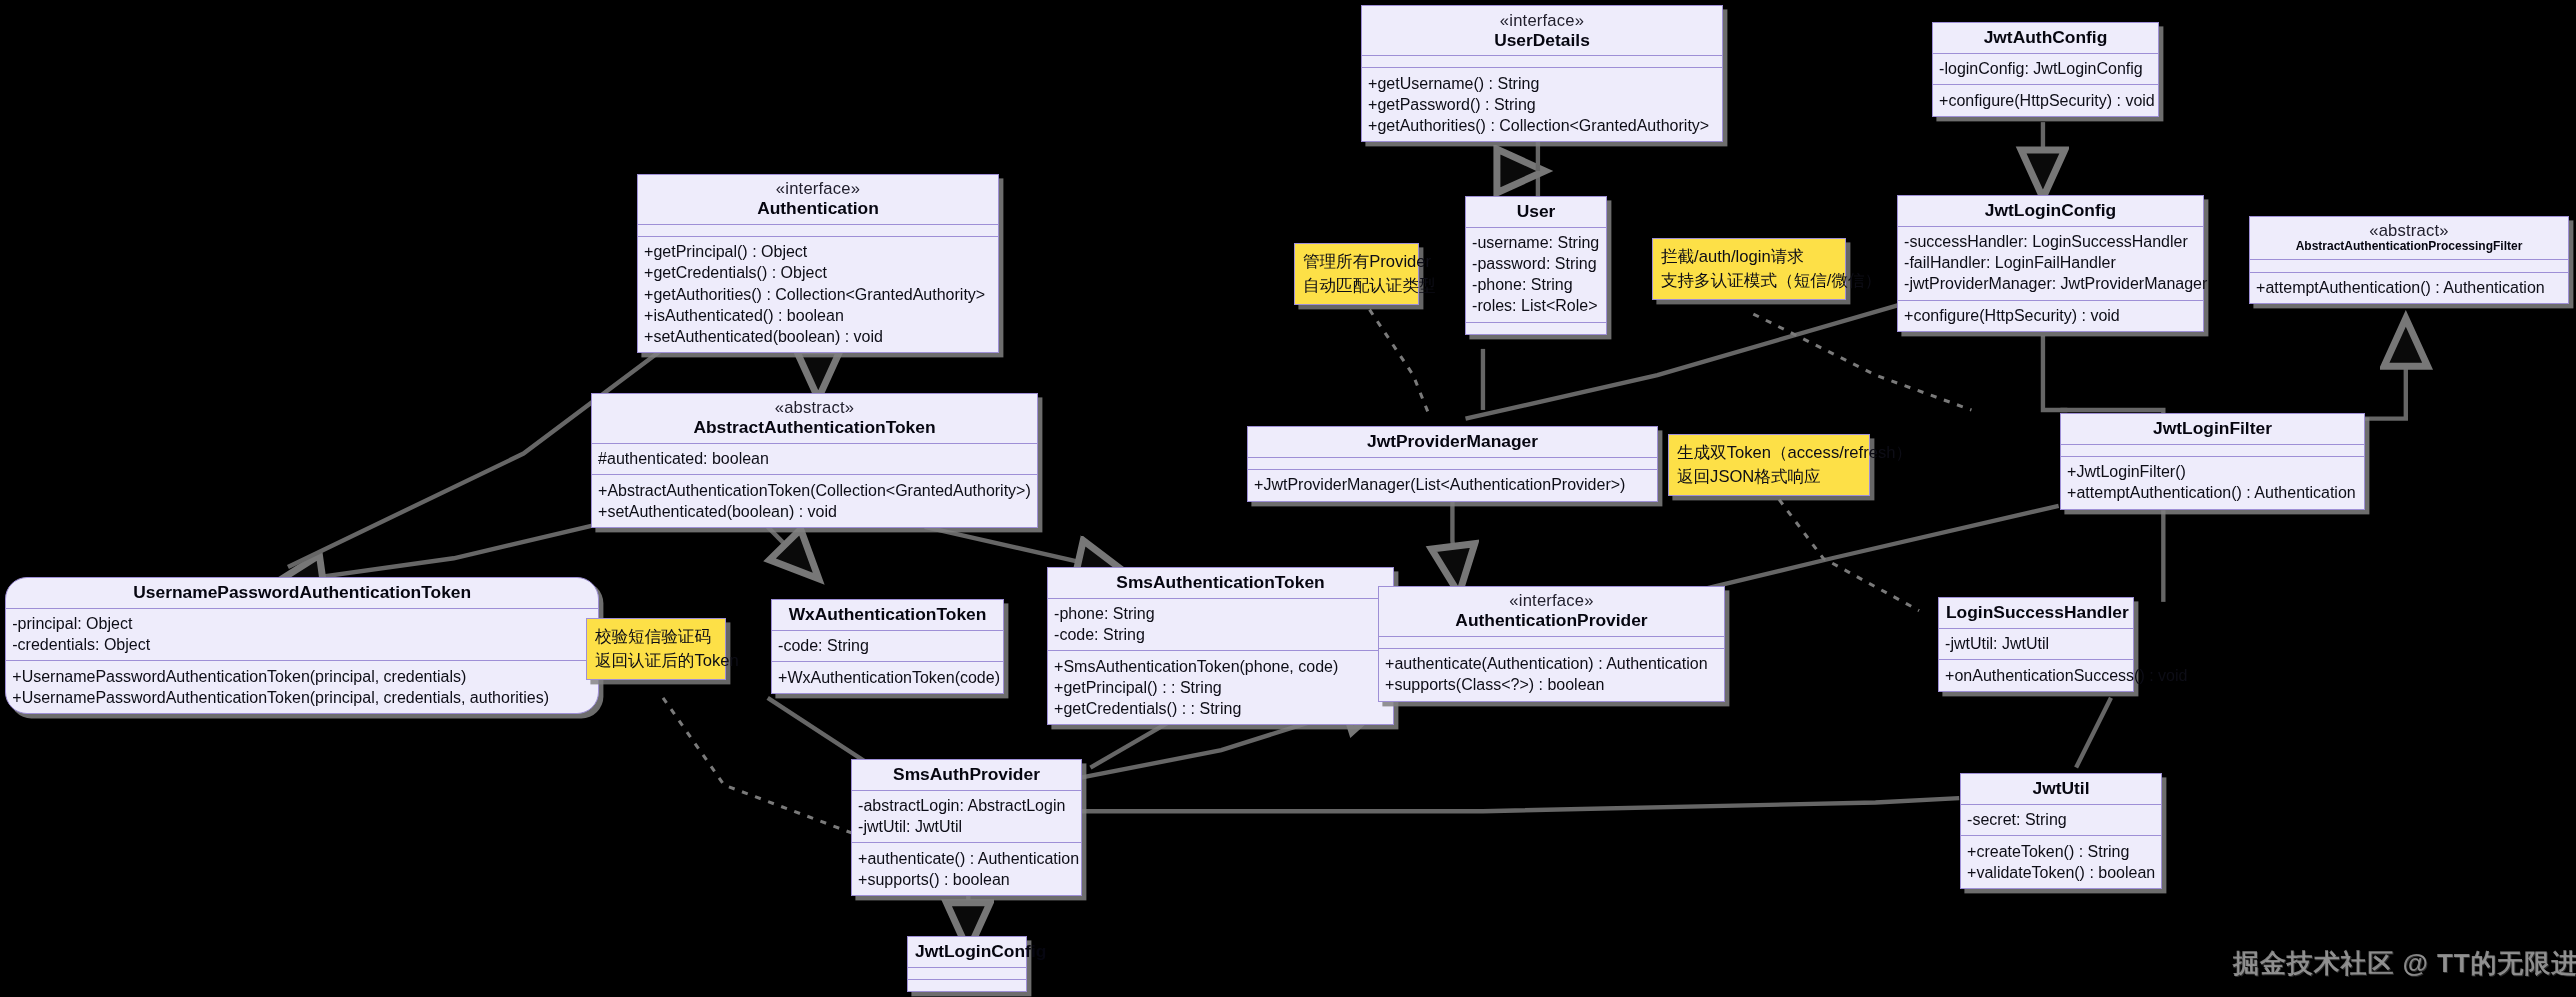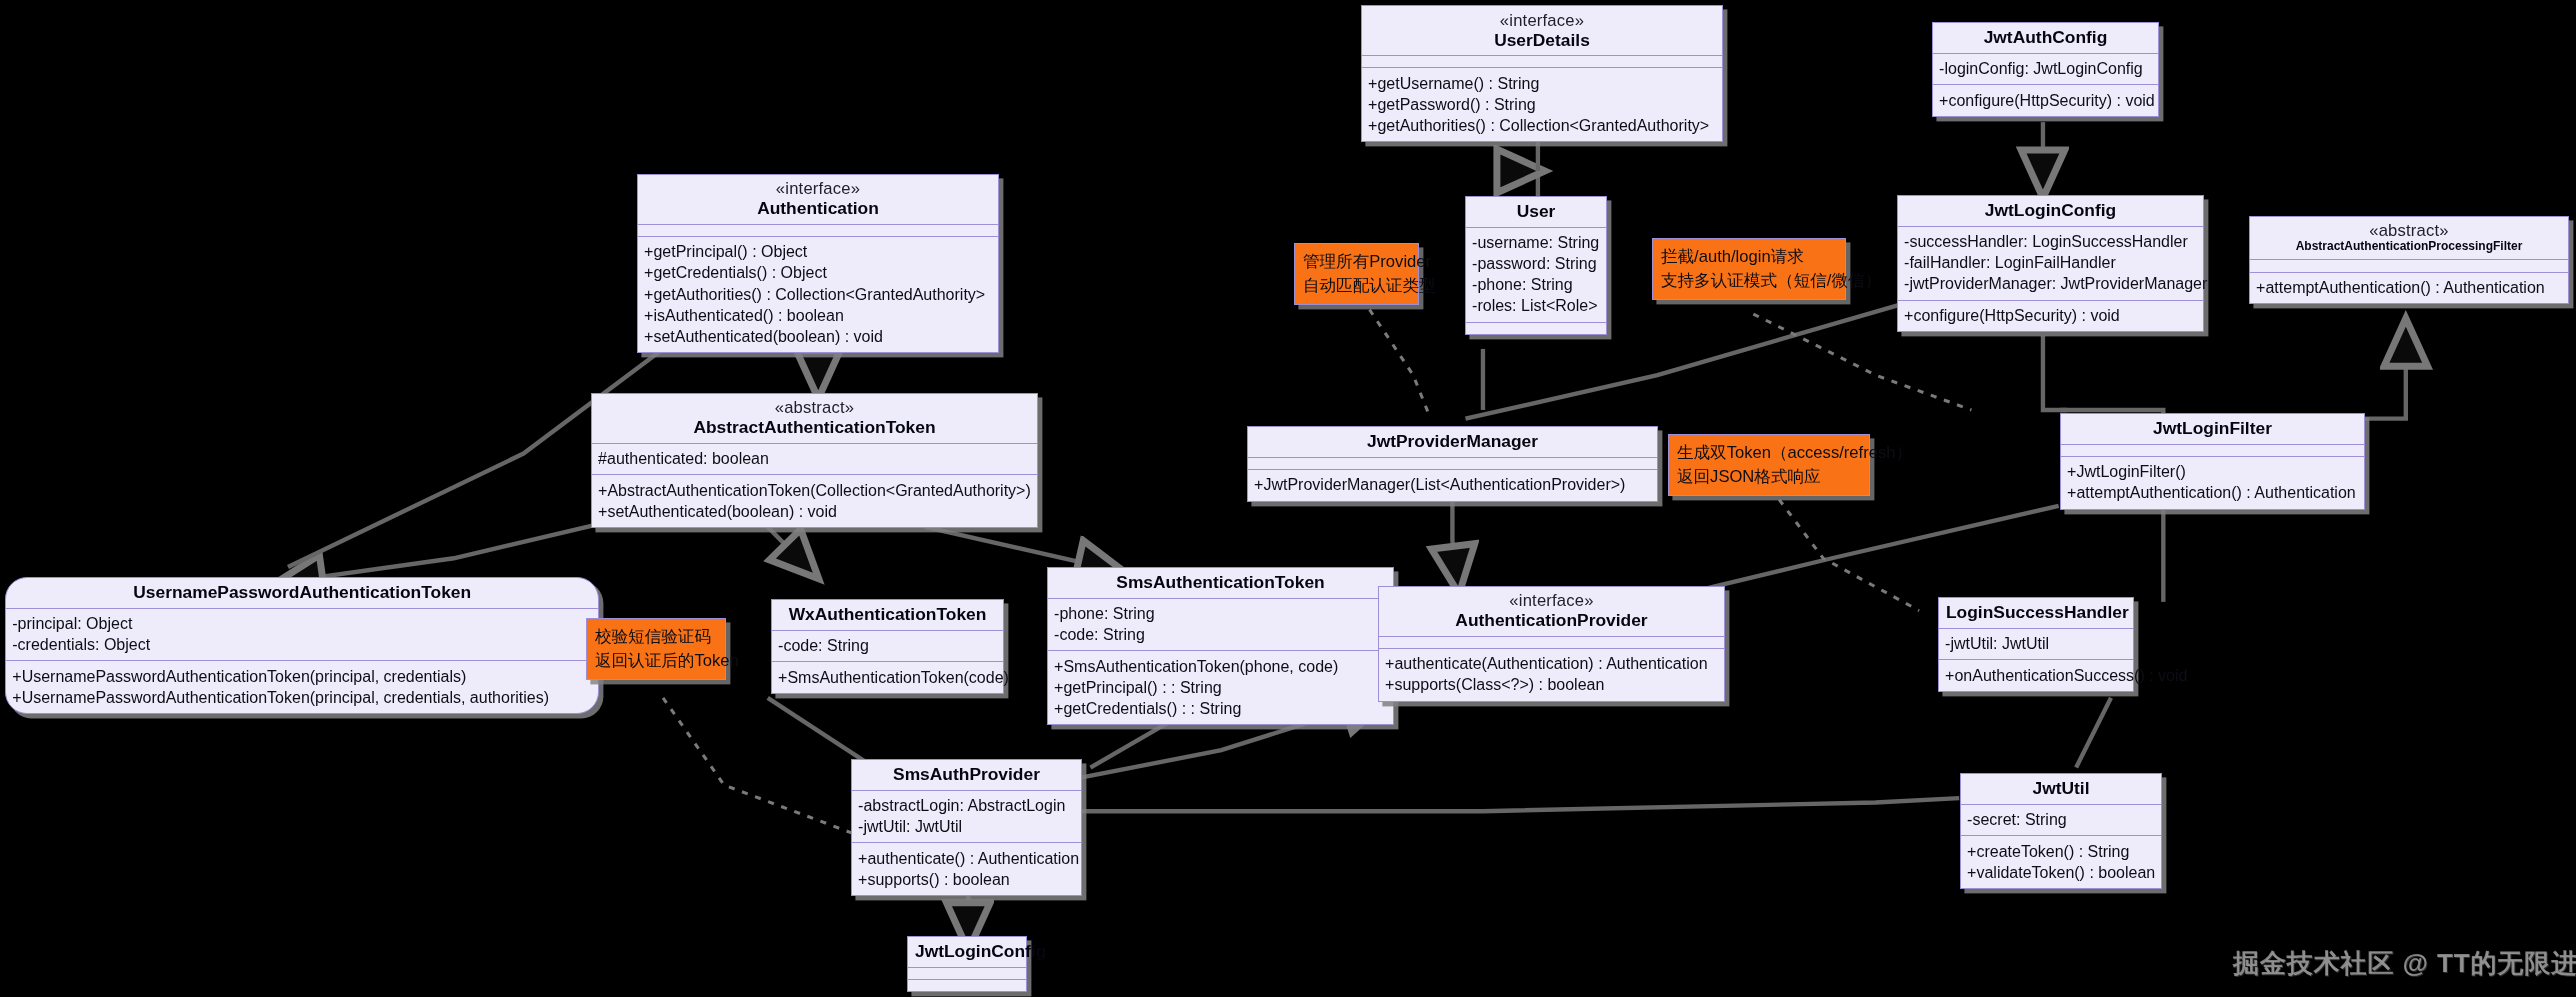--- a/index.html
+++ b/index.html
@@ -63,21 +63,21 @@
   }
   .uml-line {
     font-size: 16px;
     color: #0d0d16;
     line-height: 1.32;
     white-space: nowrap;
   }
   .note-box {
     position: absolute;
     box-sizing: border-box;
-    background: #f97316;
+    background: #fde047;
     border: 1.7px solid #9e8fd6;
     box-shadow: 4.4px 4.4px 0 rgba(128,128,128,0.8);
     padding: 6.1px 7.9px 7px 7.9px;
     z-index: 5;
   }
   .note-line {
     font-size: 16.6px;
     color: #0d0d16;
     line-height: 1.42;
     white-space: nowrap;
@@ -289,21 +289,21 @@
   </div>
 
   <div class="uml-box" style="left:771px; top:599px; width:233px;">
     <div class="uml-head">
       <span class="cls-name">WxAuthenticationToken</span>
     </div>
     <div class="uml-sec">
       <div class="uml-line">-code: String</div>
     </div>
     <div class="uml-sec">
-      <div class="uml-line">+SmsAuthenticationToken(code)</div>
+      <div class="uml-line">+WxAuthenticationToken(code)</div>
     </div>
   </div>
 
   <div class="uml-box" style="left:1047px; top:567px; width:347px;">
     <div class="uml-head">
       <span class="cls-name">SmsAuthenticationToken</span>
     </div>
     <div class="uml-sec">
       <div class="uml-line">-phone: String</div>
       <div class="uml-line">-code: String</div>

